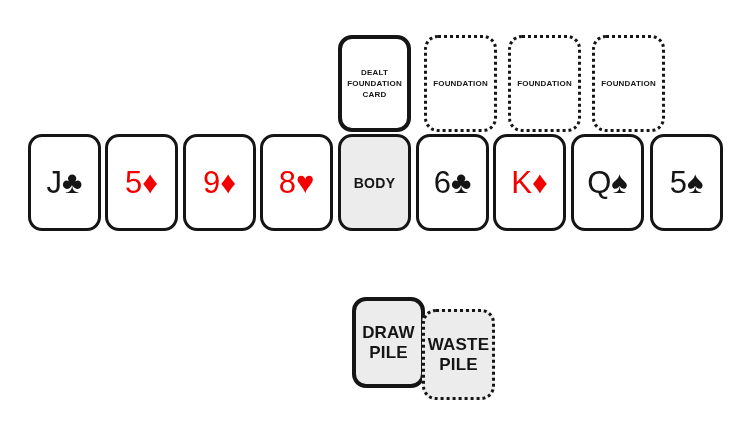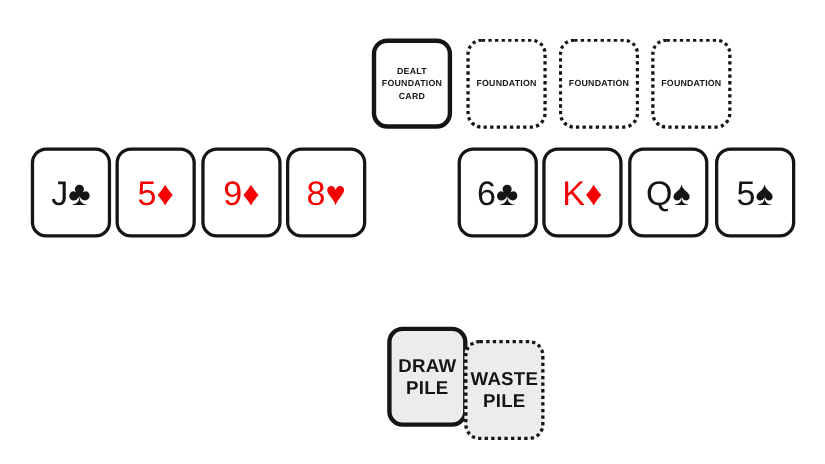--- a/index.html
+++ b/index.html
@@ -8,21 +8,21 @@
     width: 750px;
     height: 422px;
     background: #ffffff;
     font-family: "Liberation Sans", "DejaVu Sans", sans-serif;
     overflow: hidden;
   }
   .card {
     position: absolute;
     box-sizing: border-box;
     width: 73px;
-    height: 82px;
+    height: 97px;
     border-radius: 14px;
     background: #ffffff;
     display: flex;
     align-items: center;
     justify-content: center;
     text-align: center;
   }
   .b3  { border: 3px solid #151515; }
   .b4  { border: 4px solid #151515; }
   .dot { border: 3px dotted #151515; }
@@ -126,20 +126,23 @@
       <span>9</span><span>♦</span>
     </span>
   </div>
 
   <div class="card b3 row-hand pos-c4">
     <span class="rank" style="color: rgb(244, 0, 0);">
       <span>8</span><span>♥</span>
     </span>
   </div>
 
+  <div class="card b3 gray row-hand pos-c5">
+    <span class="mid-label">BODY</span>
+  </div>
 
   <div class="card b3 row-hand pos-c6">
     <span class="rank" style="color: rgb(21, 21, 21);">
       <span>6</span><span>♣</span>
     </span>
   </div>
 
   <div class="card b3 row-hand pos-c7">
     <span class="rank" style="color: rgb(244, 0, 0);">
       <span>K</span><span>♦</span>

